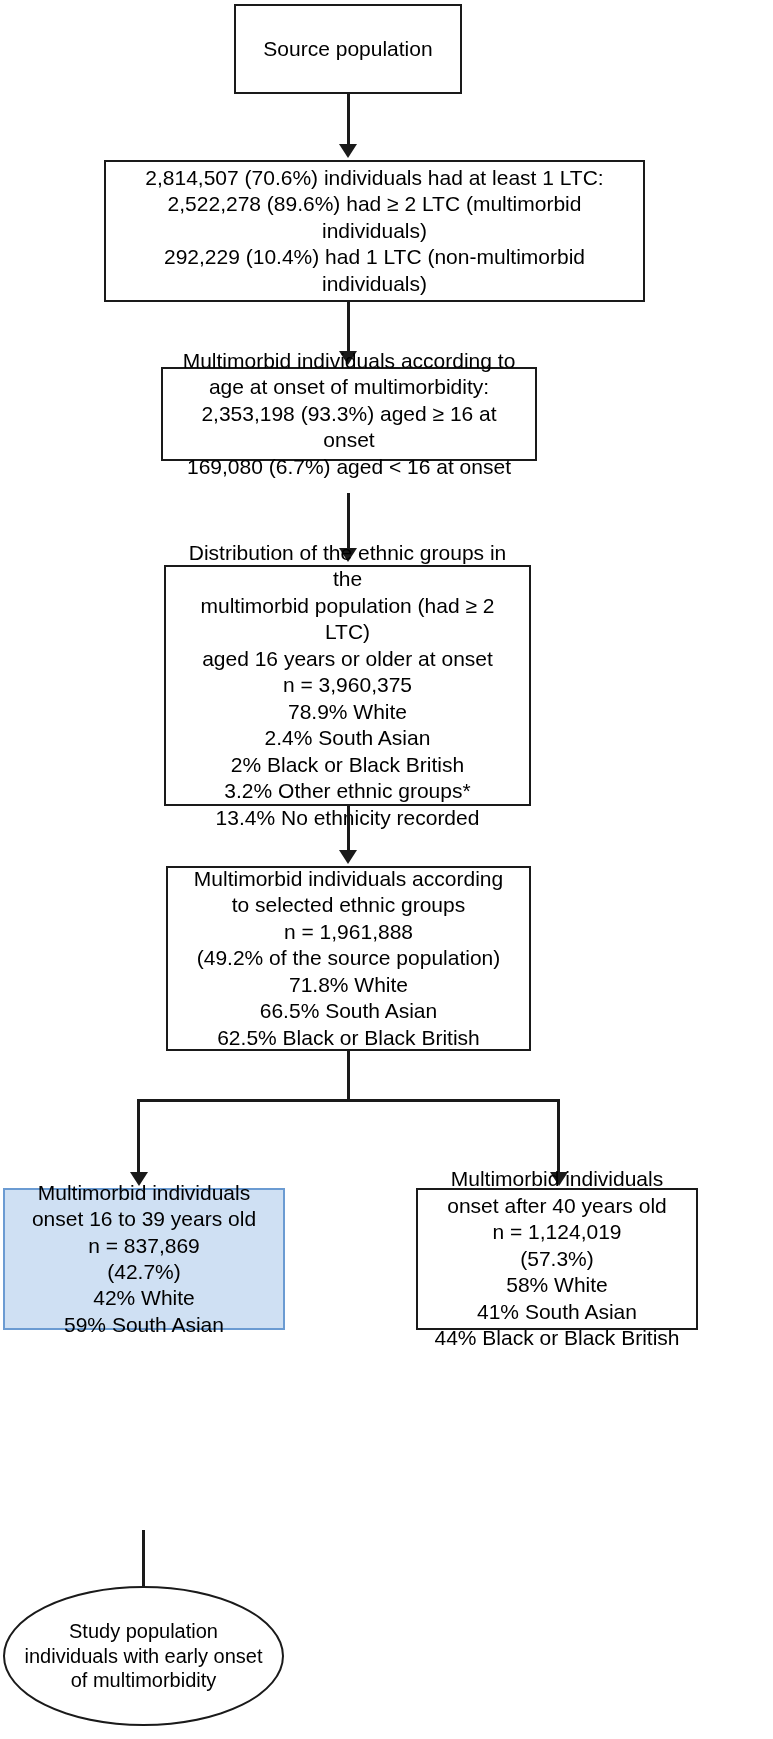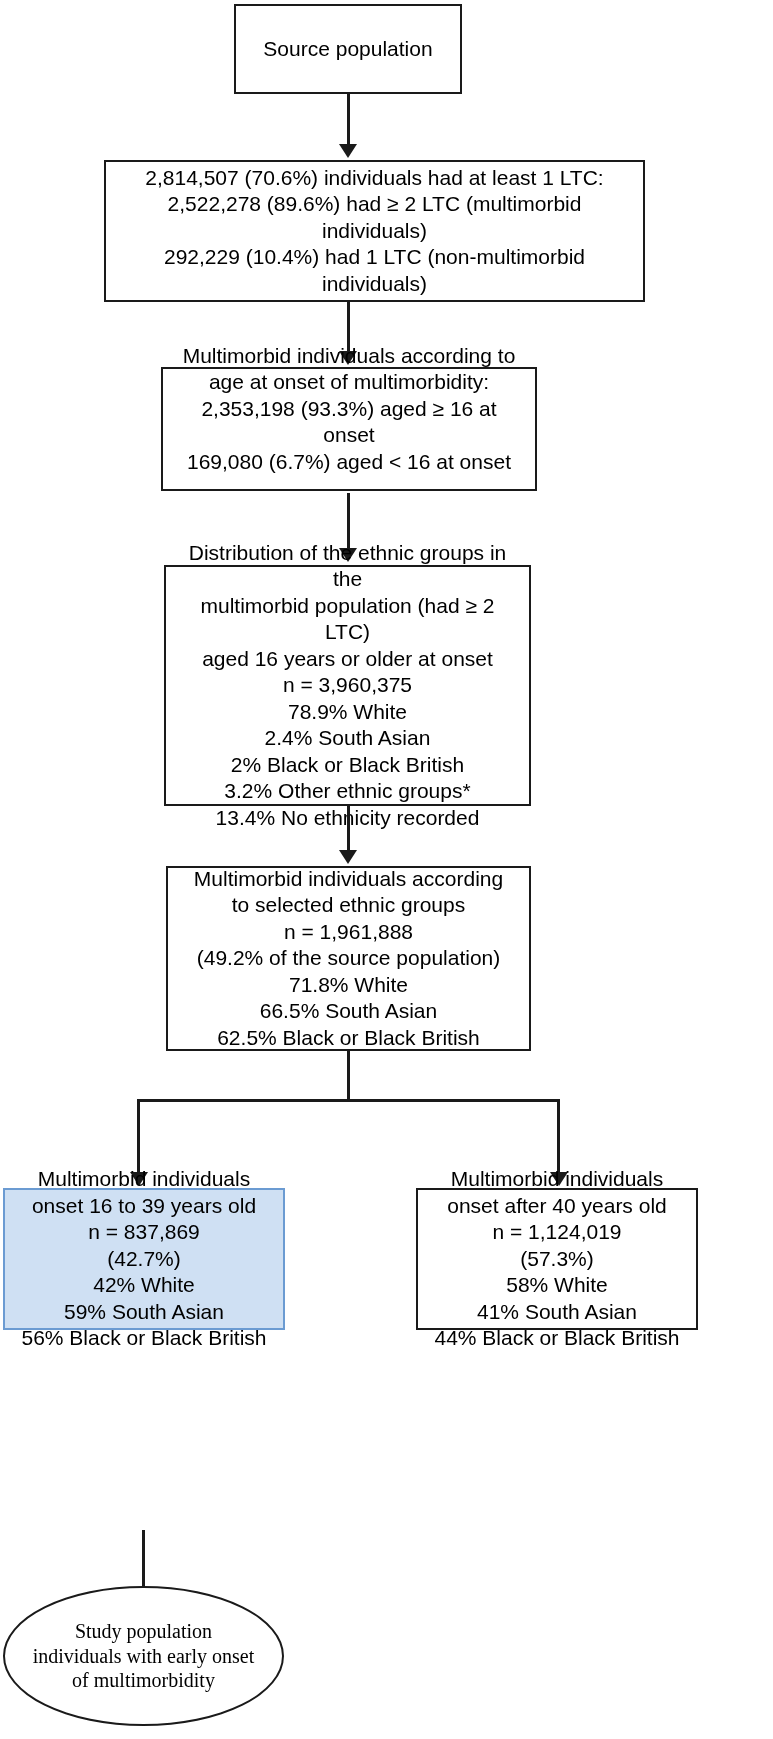--- a/index.html
+++ b/index.html
@@ -29,21 +29,21 @@
     position: absolute;
     border: 2px solid #1a1a1a;
     background: #ffffff;
     display: flex;
     flex-direction: column;
     align-items: center;
     justify-content: center;
     text-align: center;
     font-size: 21px;
     line-height: 1.26;
-    padding: 14px 10px;
+    padding: 22px 10px;
   }
   .node .ln { display: block; width: 100%; }
   .node .b { font-weight: normal; }
 
   .node-highlight {
     background: #cfe0f3;
     border: 2px solid #6b9bd2;
   }
 
   
@@ -76,21 +76,21 @@
     position: absolute;
     width: 0; height: 0;
     border-left: 9px solid transparent;
     border-right: 9px solid transparent;
     border-top: 14px solid #1a1a1a;
   }
 
   
   #box-source      { left:234px; top:4px;    width:228px; height:90px;  }
   #box-ltc         { left:104px; top:160px;  width:541px; height:142px; }
-  #box-age         { left:161px; top:367px;  width:376px; height:124px;justify-content:flex-end; }
+  #box-age         { left:161px; top:367px;  width:376px; height:94px; }
   #box-ethnic      { left:164px; top:565px;  width:367px; height:241px;align-items:flex-end; }
   #box-selected    { left:166px; top:866px;  width:365px; height:185px; }
   #box-early       { left:3px;   top:1188px; width:282px; height:142px; }
   #box-late        { left:416px; top:1188px; width:282px; height:142px; }
   #ellipse-study   { left:8px;   top:1418px; width:271px; height:120px; }
 </style>
 </head>
 <body>
 
 <div class="canvas">
@@ -153,34 +153,33 @@
   <div class="vline" style="left:557px; top:1099px; height:75px;"></div>
   <div class="arrowhead" style="left:550px; top:1172px;"></div>
 
   <div class="node node-highlight" id="box-early">
     <span class="ln b">Multimorbid individuals</span>
     <span class="ln b">onset 16 to 39 years old</span>
     <span class="ln b">n = 837,869</span>
     <span class="ln">(42.7%)</span>
     <span class="ln">42% White</span>
     <span class="ln">59% South Asian</span>
-    <span class="ln">56% Black or Black British</span>
   </div>
 
   <div class="node" id="box-late">
     <span class="ln">Multimorbid individuals</span>
     <span class="ln">onset after 40 years old</span>
     <span class="ln">n = 1,124,019</span>
     <span class="ln">(57.3%)</span>
     <span class="ln">58% White</span>
     <span class="ln">41% South Asian</span>
     <span class="ln">44% Black or Black British</span>
   </div>
 
   <div class="vline" style="left:142px; top:1530px; height:58px;"></div>
 
-  <div class="ellipse" id="ellipse-study" style="top:1586px; width:281px; height:140px; left:3px;font-family:Liberation Serif, serif;">
+  <div class="ellipse" id="ellipse-study" style="top:1586px; width:281px; height:140px; left:3px;">
     <span class="ln b">Study population</span>
     <span class="ln">individuals with early onset</span>
     <span class="ln">of multimorbidity</span>
   </div>
 
 </div>
 
 </body></html>

